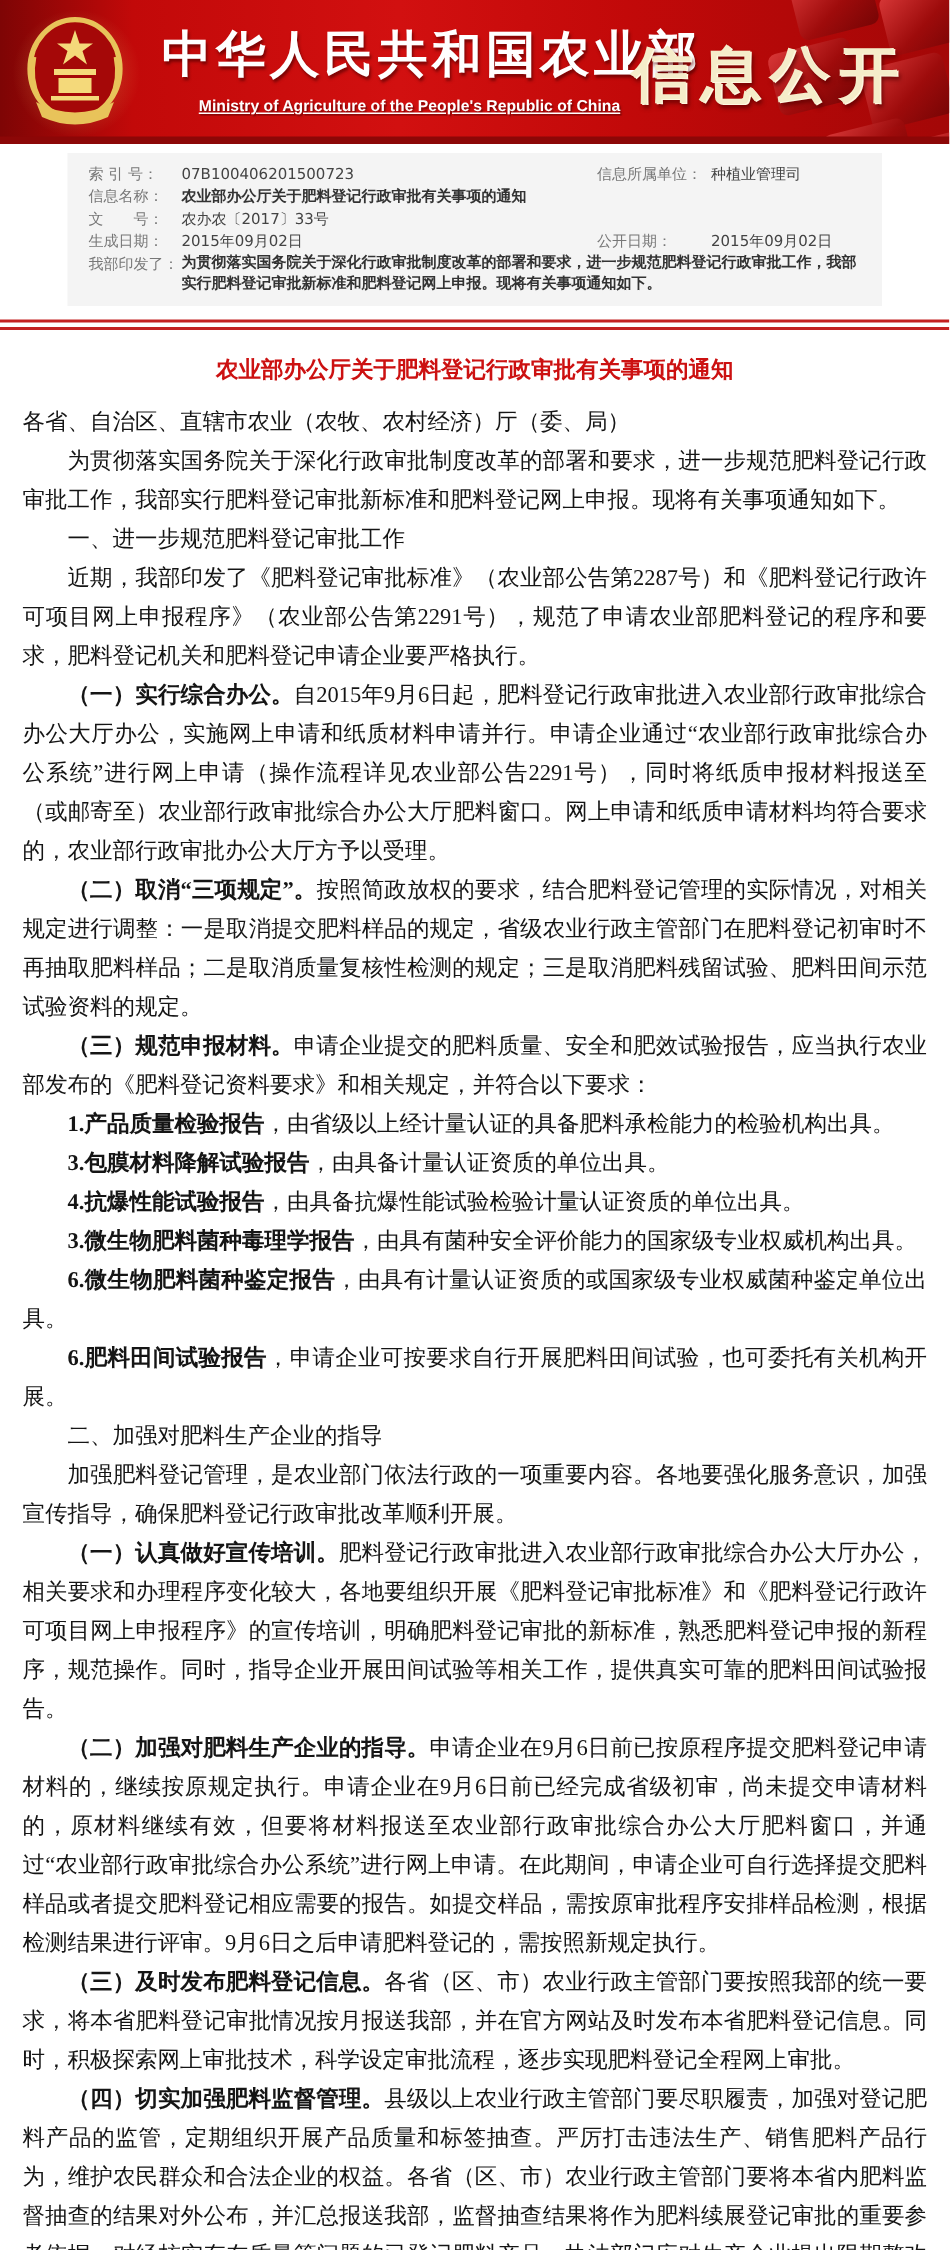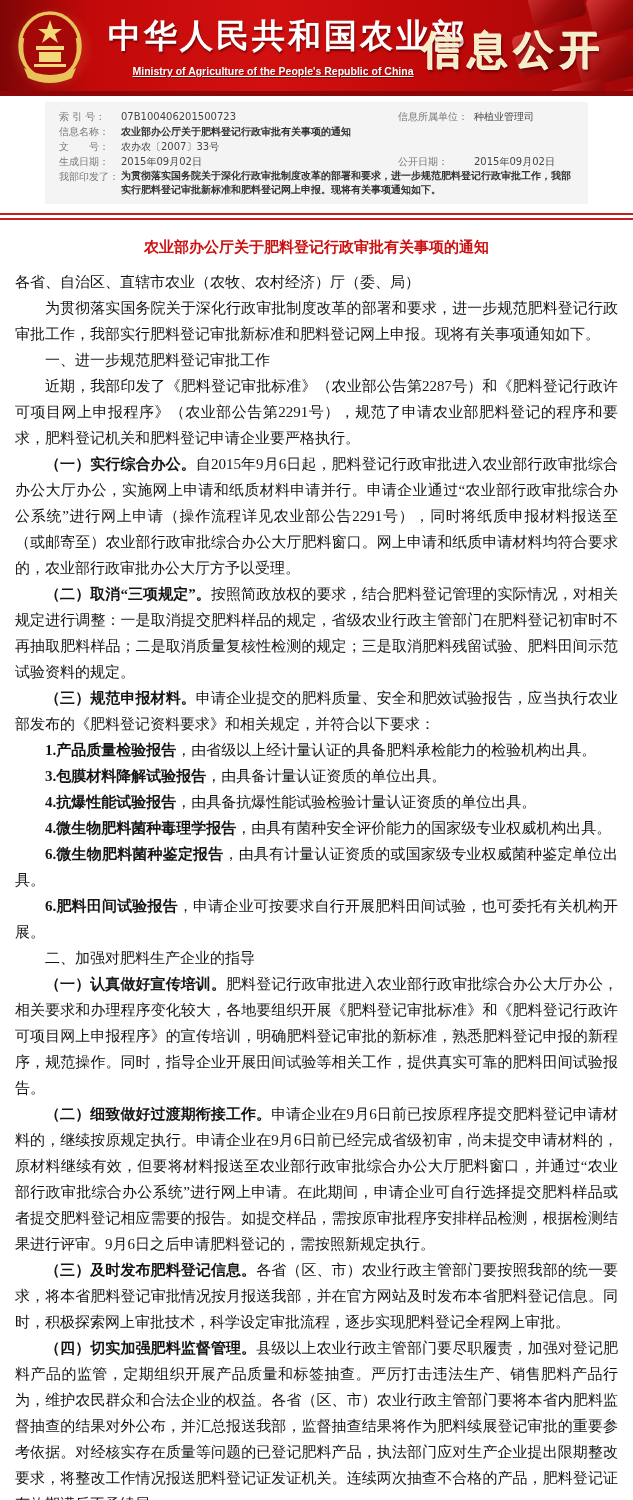--- a/index.html
+++ b/index.html
@@ -92,21 +92,21 @@
         <span class="m-label2">信息所属单位：</span>
         <span class="m-val">种植业管理司</span>
       </span>
     </div>
     <div class="meta-row">
       <span class="m-label">信息名称：</span>
       <span class="m-val grow strong">农业部办公厅关于肥料登记行政审批有关事项的通知</span>
     </div>
     <div class="meta-row">
       <span class="m-label">文　　号：</span>
-      <span class="m-val grow">农办农〔2007〕33号</span>
+      <span class="m-val grow">农办农〔2017〕33号</span>
     </div>
     <div class="meta-row">
       <span class="m-label">生成日期：</span>
       <span class="m-val grow">2015年09月02日</span>
       <span class="col2">
         <span class="m-label2">公开日期：</span>
         <span class="m-val">2015年09月02日</span>
       </span>
     </div>
     <div class="meta-row">
@@ -122,23 +122,24 @@
       <p class="">各省、自治区、直辖市农业（农牧、农村经济）厅（委、局）</p>
       <p class="indent">为贯彻落实国务院关于深化行政审批制度改革的部署和要求，进一步规范肥料登记行政审批工作，我部实行肥料登记审批新标准和肥料登记网上申报。现将有关事项通知如下。</p>
       <p class="indent">一、进一步规范肥料登记审批工作</p>
       <p class="indent">近期，我部印发了《肥料登记审批标准》（农业部公告第2287号）和《肥料登记行政许可项目网上申报程序》（农业部公告第2291号），规范了申请农业部肥料登记的程序和要求，肥料登记机关和肥料登记申请企业要严格执行。</p>
       <p class="indent"><b>（一）实行综合办公。</b>自2015年9月6日起，肥料登记行政审批进入农业部行政审批综合办公大厅办公，实施网上申请和纸质材料申请并行。申请企业通过“农业部行政审批综合办公系统”进行网上申请（操作流程详见农业部公告2291号），同时将纸质申报材料报送至（或邮寄至）农业部行政审批综合办公大厅肥料窗口。网上申请和纸质申请材料均符合要求的，农业部行政审批办公大厅方予以受理。</p>
       <p class="indent"><b>（二）取消“三项规定”。</b>按照简政放权的要求，结合肥料登记管理的实际情况，对相关规定进行调整：一是取消提交肥料样品的规定，省级农业行政主管部门在肥料登记初审时不再抽取肥料样品；二是取消质量复核性检测的规定；三是取消肥料残留试验、肥料田间示范试验资料的规定。</p>
       <p class="indent"><b>（三）规范申报材料。</b>申请企业提交的肥料质量、安全和肥效试验报告，应当执行农业部发布的《肥料登记资料要求》和相关规定，并符合以下要求：</p>
       <p class="indent"><b>1.产品质量检验报告</b>，由省级以上经计量认证的具备肥料承检能力的检验机构出具。</p>
       <p class="indent"><b>3.包膜材料降解试验报告</b>，由具备计量认证资质的单位出具。</p>
       <p class="indent"><b>4.抗爆性能试验报告</b>，由具备抗爆性能试验检验计量认证资质的单位出具。</p>
-      <p class="indent"><b>4.微生物肥料菌种毒理学报告</b>，由具有菌种安全评价能力的国家级专业权威机构出具。</p>
+      <p class="indent"><b>3.微生物肥料菌种毒理学报告</b>，由具有菌种安全评价能力的国家级专业权威机构出具。</p>
       <p class="indent"><b>6.微生物肥料菌种鉴定报告</b>，由具有计量认证资质的或国家级专业权威菌种鉴定单位出具。</p>
       <p class="indent"><b>6.肥料田间试验报告</b>，申请企业可按要求自行开展肥料田间试验，也可委托有关机构开展。</p>
       <p class="indent">二、加强对肥料生产企业的指导</p>
+      <p class="indent">加强肥料登记管理，是农业部门依法行政的一项重要内容。各地要强化服务意识，加强宣传指导，确保肥料登记行政审批改革顺利开展。</p>
       <p class="indent"><b>（一）认真做好宣传培训。</b>肥料登记行政审批进入农业部行政审批综合办公大厅办公，相关要求和办理程序变化较大，各地要组织开展《肥料登记审批标准》和《肥料登记行政许可项目网上申报程序》的宣传培训，明确肥料登记审批的新标准，熟悉肥料登记申报的新程序，规范操作。同时，指导企业开展田间试验等相关工作，提供真实可靠的肥料田间试验报告。</p>
-      <p class="indent"><b>（二）细致做好过渡期衔接工作。</b>申请企业在9月6日前已按原程序提交肥料登记申请材料的，继续按原规定执行。申请企业在9月6日前已经完成省级初审，尚未提交申请材料的，原材料继续有效，但要将材料报送至农业部行政审批综合办公大厅肥料窗口，并通过“农业部行政审批综合办公系统”进行网上申请。在此期间，申请企业可自行选择提交肥料样品或者提交肥料登记相应需要的报告。如提交样品，需按原审批程序安排样品检测，根据检测结果进行评审。9月6日之后申请肥料登记的，需按照新规定执行。</p>
+      <p class="indent"><b>（二）加强对肥料生产企业的指导。</b>申请企业在9月6日前已按原程序提交肥料登记申请材料的，继续按原规定执行。申请企业在9月6日前已经完成省级初审，尚未提交申请材料的，原材料继续有效，但要将材料报送至农业部行政审批综合办公大厅肥料窗口，并通过“农业部行政审批综合办公系统”进行网上申请。在此期间，申请企业可自行选择提交肥料样品或者提交肥料登记相应需要的报告。如提交样品，需按原审批程序安排样品检测，根据检测结果进行评审。9月6日之后申请肥料登记的，需按照新规定执行。</p>
       <p class="indent"><b>（三）及时发布肥料登记信息。</b>各省（区、市）农业行政主管部门要按照我部的统一要求，将本省肥料登记审批情况按月报送我部，并在官方网站及时发布本省肥料登记信息。同时，积极探索网上审批技术，科学设定审批流程，逐步实现肥料登记全程网上审批。</p>
       <p class="indent"><b>（四）切实加强肥料监督管理。</b>县级以上农业行政主管部门要尽职履责，加强对登记肥料产品的监管，定期组织开展产品质量和标签抽查。严厉打击违法生产、销售肥料产品行为，维护农民群众和合法企业的权益。各省（区、市）农业行政主管部门要将本省内肥料监督抽查的结果对外公布，并汇总报送我部，监督抽查结果将作为肥料续展登记审批的重要参考依据。对经核实存在质量等问题的已登记肥料产品，执法部门应对生产企业提出限期整改要求，将整改工作情况报送肥料登记证发证机关。连续两次抽查不合格的产品，肥料登记证有效期满后不予续展。</p>
     </div>
 
 </div>
 
 </body></html>

